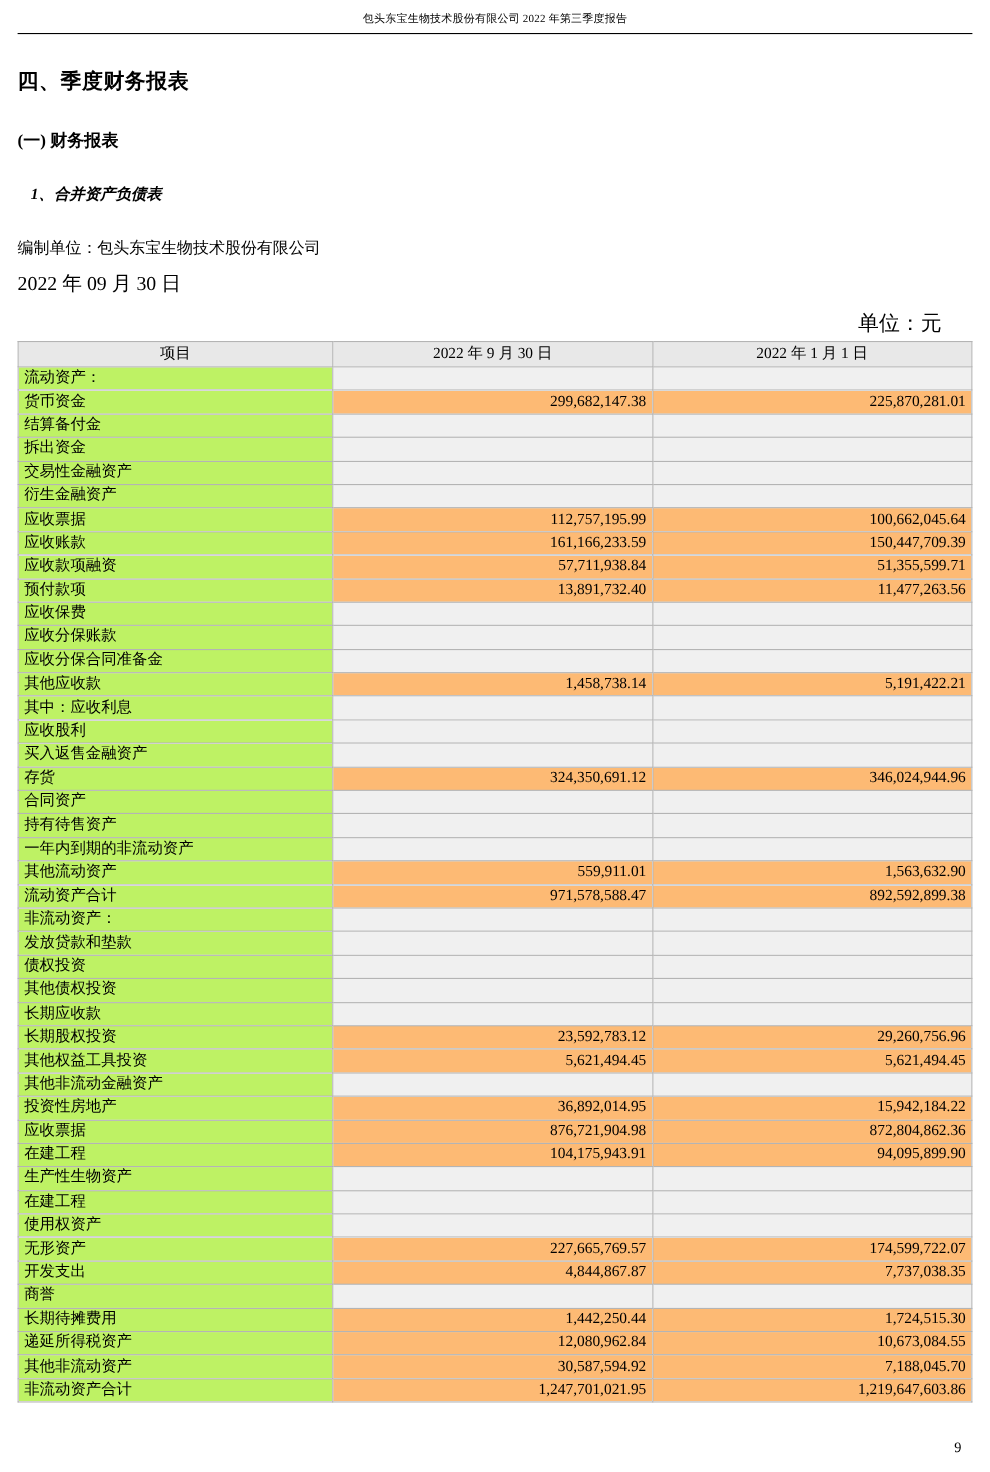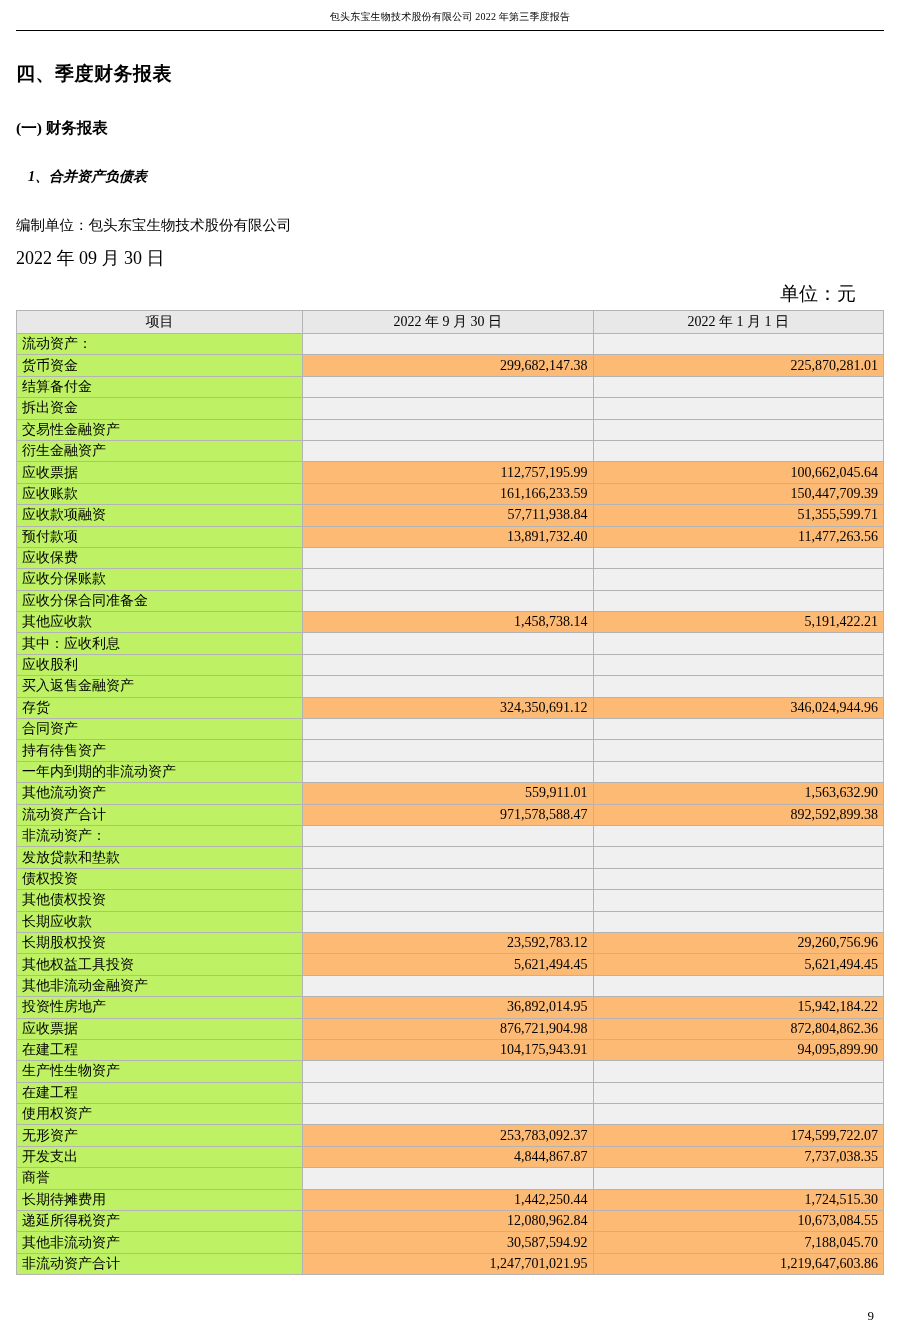--- a/index.html
+++ b/index.html
@@ -314,21 +314,21 @@
           <td class="val"></td>
           <td class="val"></td>
         </tr>
         <tr class="shade">
           <td class="item ind1">使用权资产</td>
           <td class="val"></td>
           <td class="val"></td>
         </tr>
         <tr class="plain">
           <td class="item ind1">无形资产</td>
-          <td class="val">253,783,092.37</td>
+          <td class="val">227,665,769.57</td>
           <td class="val">174,599,722.07</td>
         </tr>
         <tr class="plain">
           <td class="item ind1">开发支出</td>
           <td class="val">4,844,867.87</td>
           <td class="val">7,737,038.35</td>
         </tr>
         <tr class="shade">
           <td class="item ind1">商誉</td>
           <td class="val"></td>

